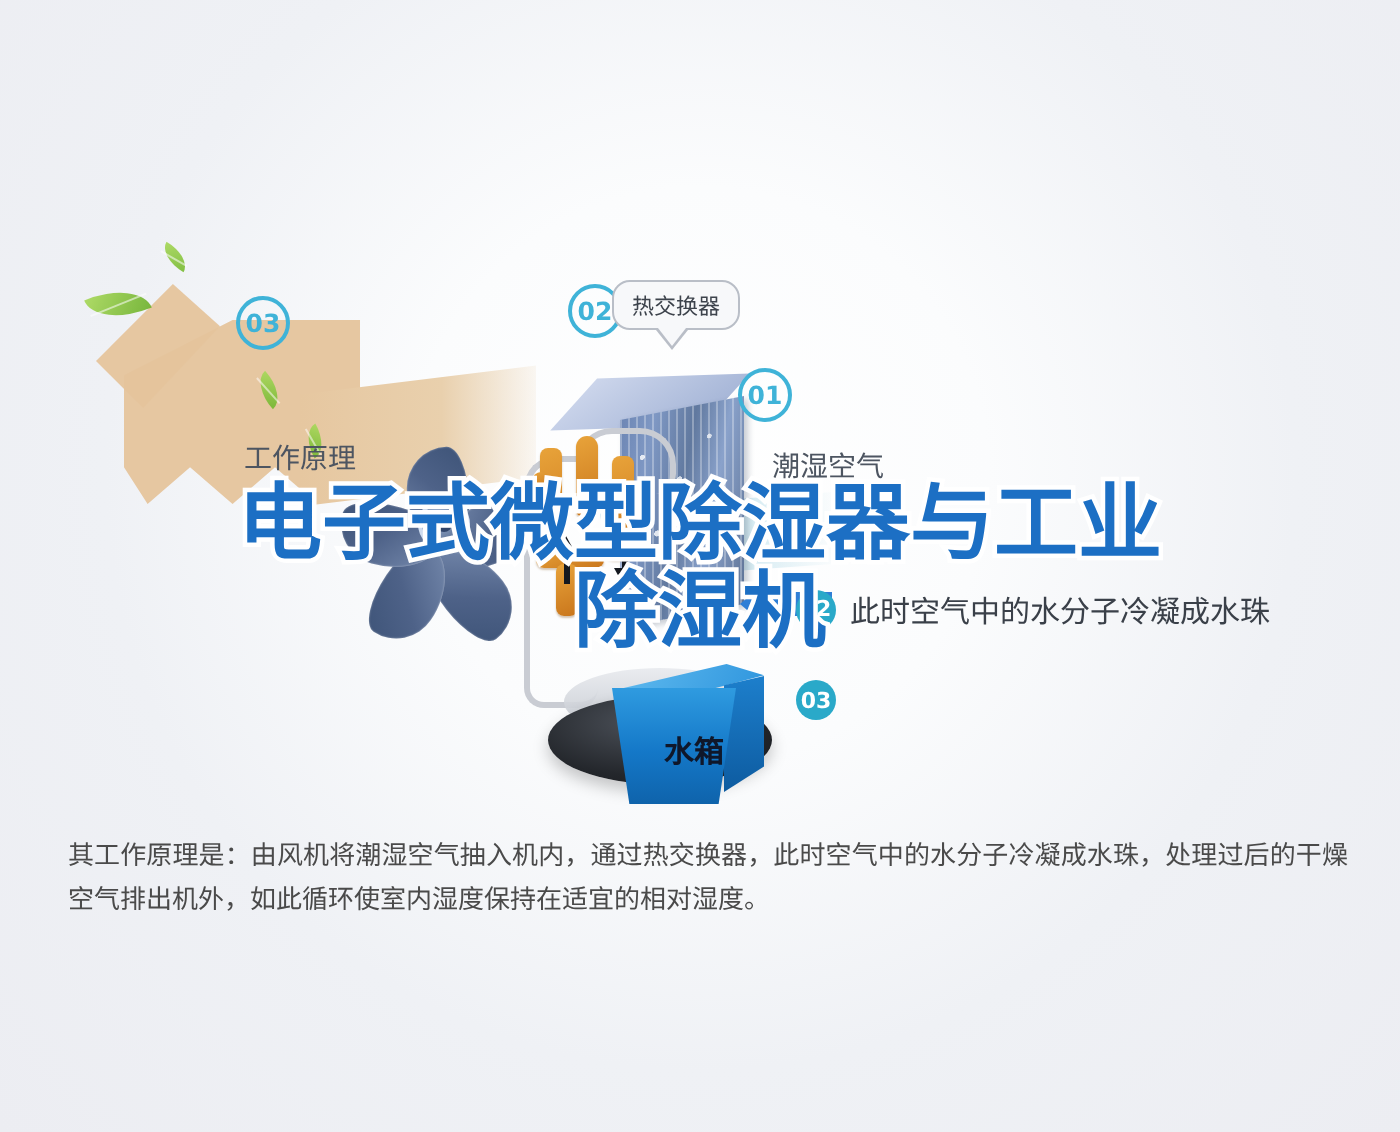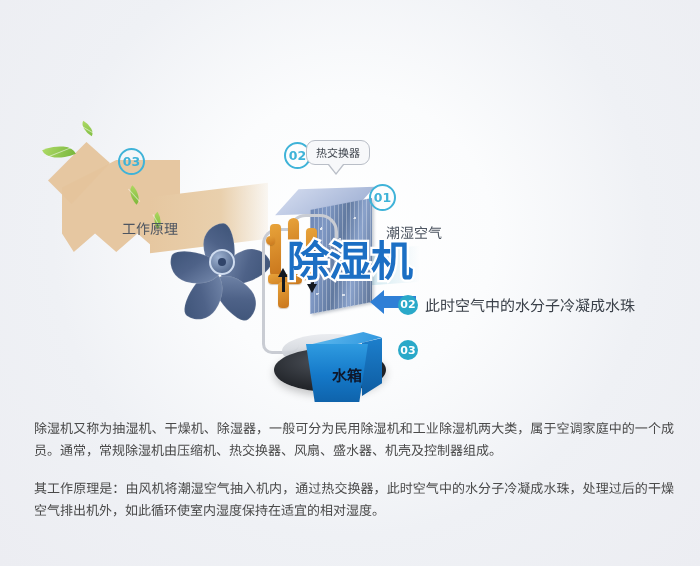--- a/index.html
+++ b/index.html
@@ -302,21 +302,21 @@
         <span class="badge-fill">02</span>
         <span>此时空气中的水分子冷凝成水珠</span>
       </div>
       <div class="step-row">
         <span class="badge-fill">03</span>
       </div>
     </div>
   </div>
 
   <div class="watermark">
+    <span class="wm-wrap"><span class="wm-line">电子式微型除湿器与工业</span></span>
     <span class="wm-wrap"><span class="wm-line">除湿机</span></span>
   </div>
 
   <div class="copy">
-    <p class="para">除湿机又称为抽湿机、干燥机、除湿器，一般可分为民用除湿机和工业除湿机两大类，属于空调家庭中的一个成员。通常，常规除湿机由压缩机、热交换器、风扇、盛水器、机壳及控制器组成。</p>
     <p class="para">其工作原理是：由风机将潮湿空气抽入机内，通过热交换器，此时空气中的水分子冷凝成水珠，处理过后的干燥空气排出机外，如此循环使室内湿度保持在适宜的相对湿度。</p>
   </div>
 
 </div>
 
 </body></html>

